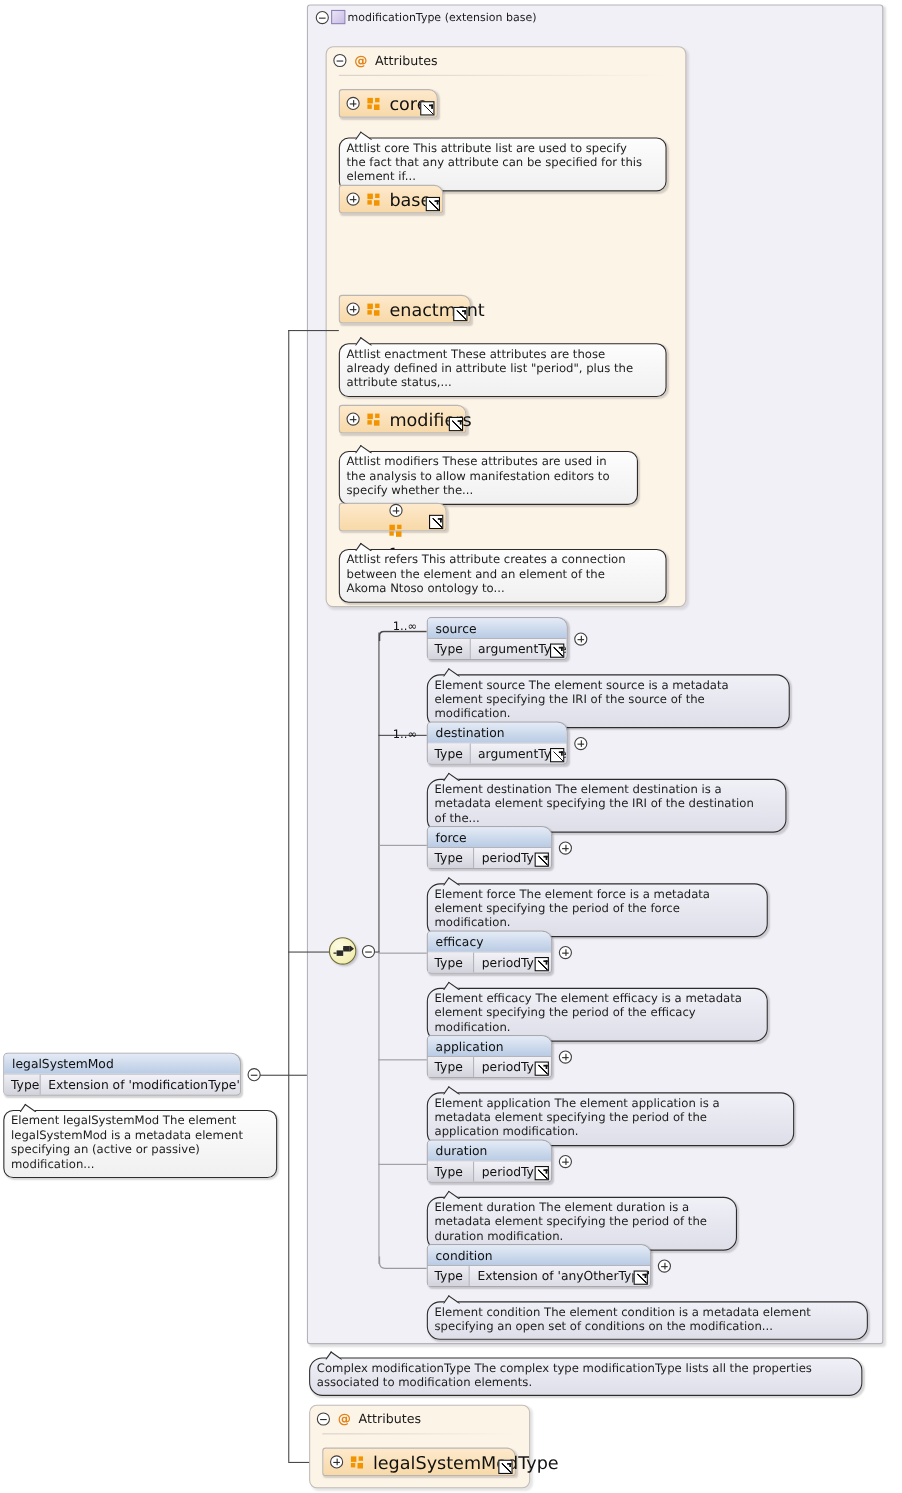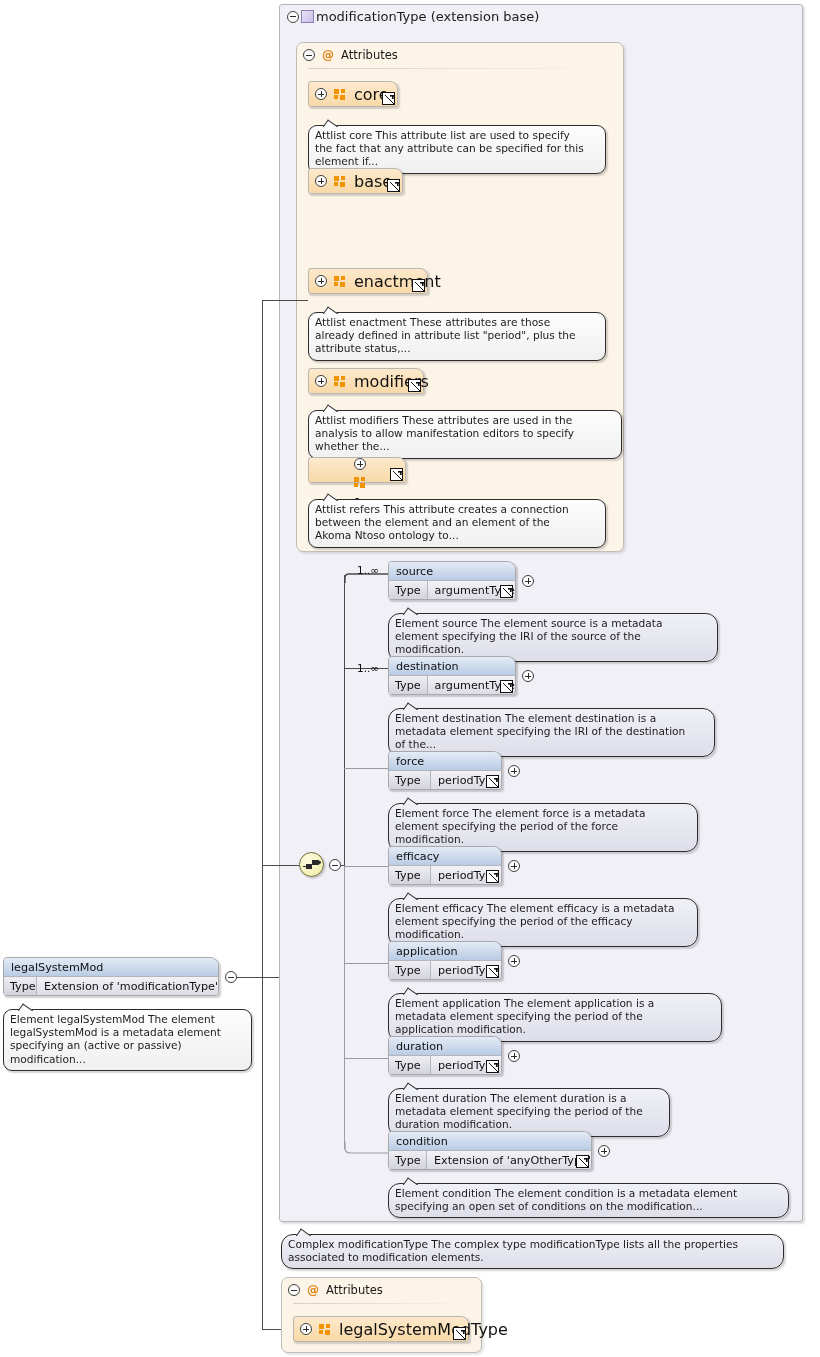--- a/index.html
+++ b/index.html
@@ -23,23 +23,23 @@
   .type-box {
     position: absolute;
     background: #f2f0f7;
     border: 1px solid #b6b4bb;
     border-radius: 3px;
     box-shadow: 2px 2px 2px rgba(0,0,0,0.13);
   }
   .type-header {
     position: absolute;
     left: 8px; top: 6px;
-    display: flex; align-items: center;
+    display: flex; align-items: flex-end;
     gap: 2px;
-    font-size: 13px;
+    font-size: 10px;
     color: #1a1a1a;
     white-space: nowrap;
   }
   .sq-swatch {
     width: 13px; height: 13px;
     border: 1px solid #8d7fb5;
     background: linear-gradient(135deg,#e9e4f5 0%, #c9bde6 100%);
   }
 
   
@@ -324,21 +324,21 @@
     <span class="pm plus"></span>
     <span class="sq-glyph">
         <i></i>
         <i></i>
         <i></i>
         <i></i>
       </span>
     <span class="attr-label">modifiers</span>
     <span class="ext"></span>
   </div>
-  <div class="note white" style="left:308px; top:410px; width:314px;">
+  <div class="note white" style="left:308px; top:410px; width:272px;">
     <span class="tail"></span>
     <span>Attlist modifiers These attributes are used in the analysis to allow manifestation editors to specify whether the...</span>
   </div>
 
   <div class="attr-box" style="left:308px; top:457px; width:98px;flex-direction:column;">
     <span class="pm plus"></span>
     <span class="sq-glyph">
         <i></i>
         <i></i>
         <i></i>

